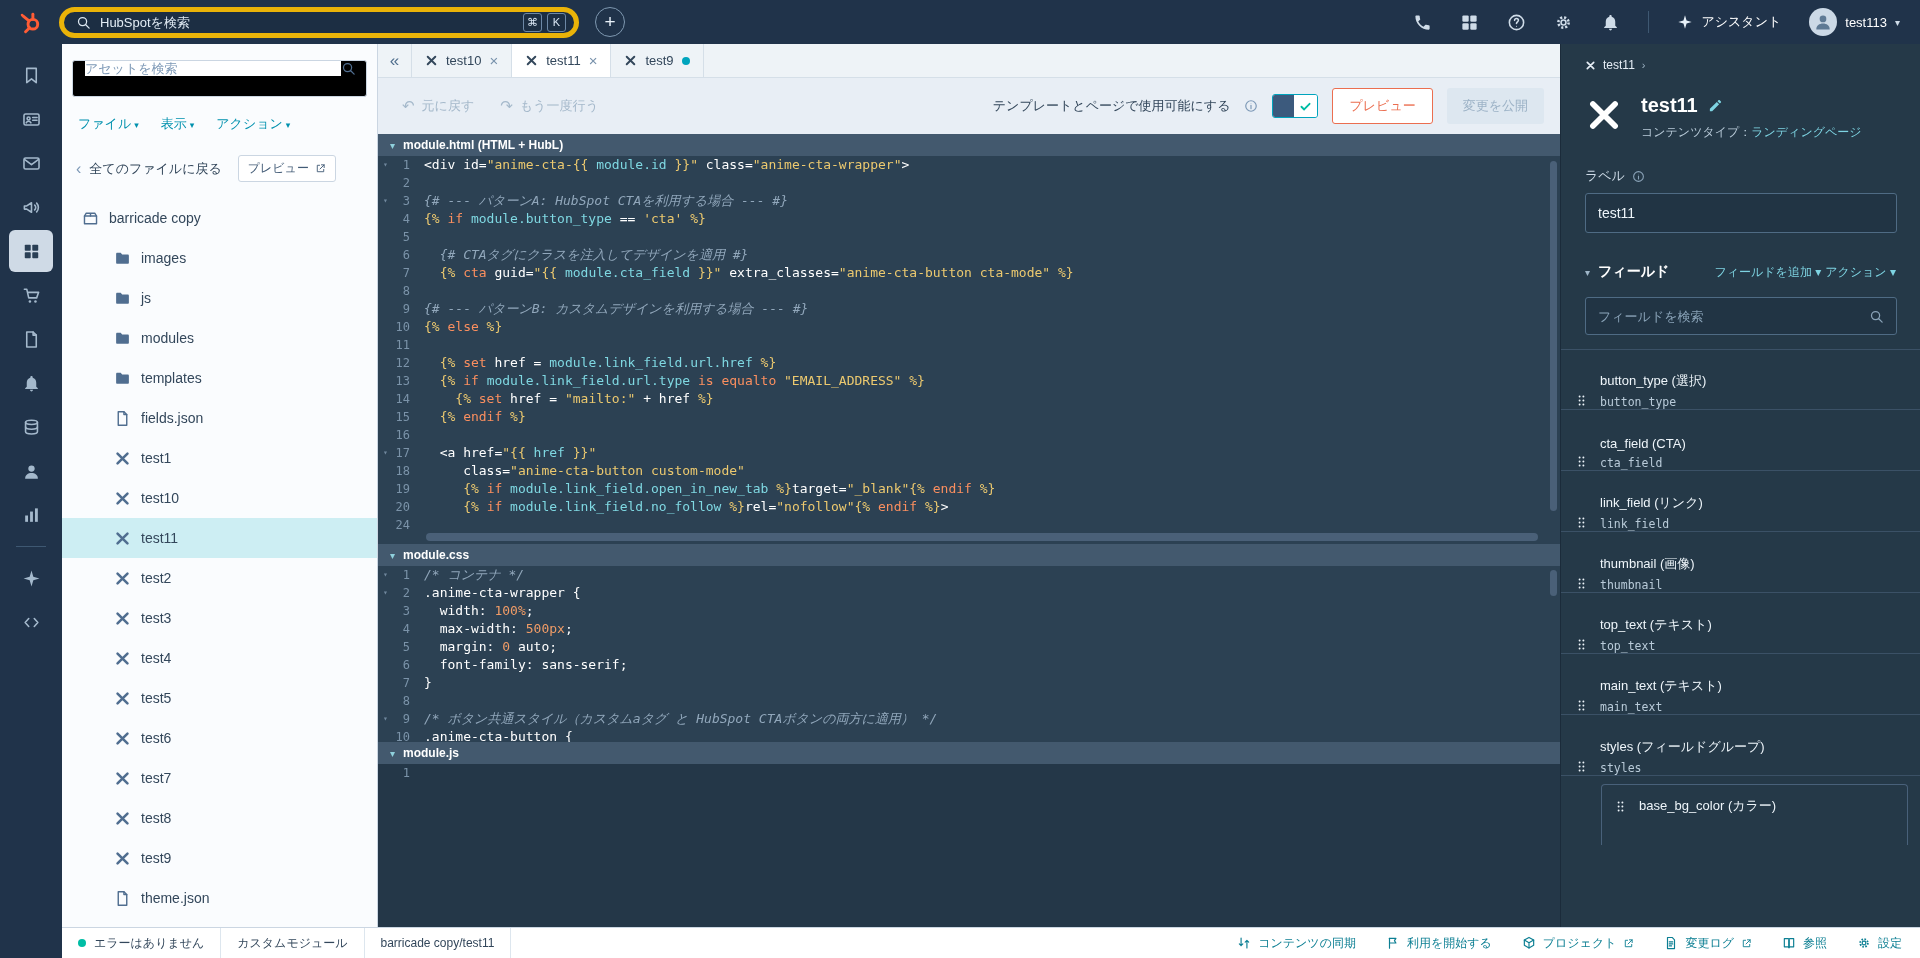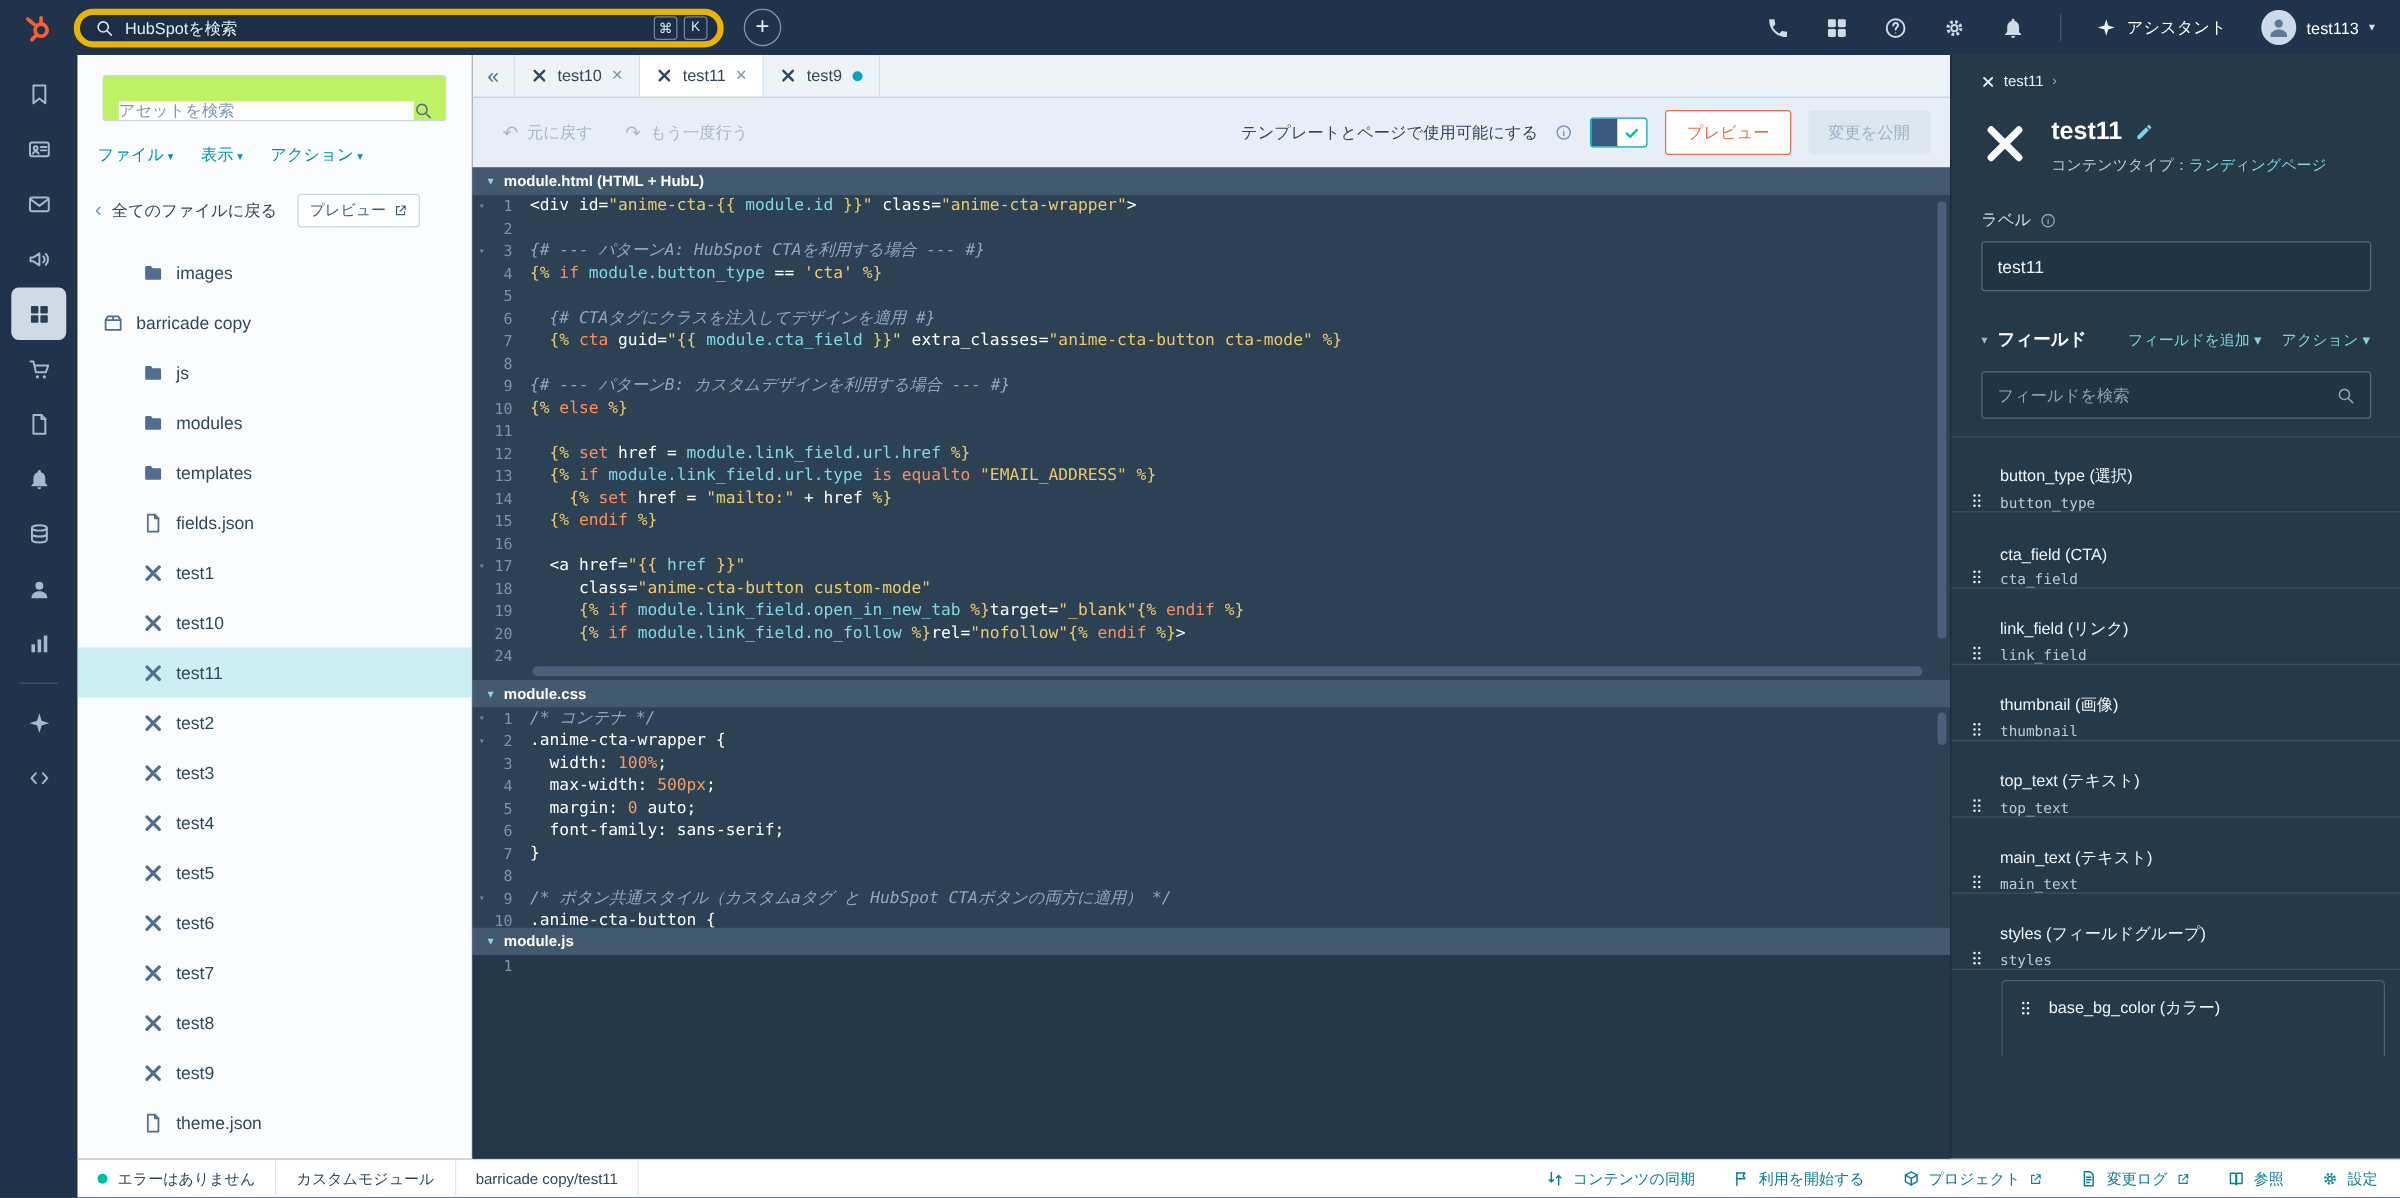--- a/index.html
+++ b/index.html
@@ -34,21 +34,21 @@
 .rail-item{width:44px;height:42px;display:grid;place-items:center;border-radius:6px;cursor:pointer}
 .rail-item .icn{width:19px;height:19px;color:#a4b9cc}
 .rail-item.active{background:#cfdae6}
 .rail-item.active .icn{color:#2a3f55}
 .rail-div{width:30px;height:1px;background:#3e5872;margin:8px 0}
 .content-col{flex:1;display:flex;flex-direction:column;min-width:0}
 .content-row{flex:1;display:flex;min-height:0}
 
 
 .sidebar{width:316px;background:#fafcfe;border-right:1px solid #cbd6e2;flex:none;overflow:hidden;display:flex;flex-direction:column}
-.sb-search{margin:16px 20px 10px;height:37px;border:1px solid #cbd6e2;border-radius:3px;background:#bef264;display:flex;align-items:flex-end;padding:0 10px 0 12px}
+.sb-search{margin:16px 10px 10px;height:37px;border:1px solid #cbd6e2;border-radius:3px;background:#000000;display:flex;align-items:flex-start;padding:0 10px 0 12px}
 .sb-search input{flex:1;border:0;outline:0;font-size:13px;color:#33475b}
 .sb-search input::placeholder{color:#7c98b6;opacity:1}
 .sb-search .icn{width:15px;height:15px;color:#506e90}
 .sb-menus{display:flex;gap:22px;padding:8px 16px 12px;font-size:13px;color:#0091ae}
 .sb-menus .menu{cursor:pointer}
 .sb-menus .caret2{font-size:9px;color:#0091ae;margin-left:3px}
 .sb-back{display:flex;align-items:center;gap:8px;padding:10px 14px;font-size:13px;color:#33475b}
 .sb-back .chev{color:#7c98b6;font-size:16px;line-height:1}
 .sb-prevbtn{margin-left:8px;border:1px solid #cbd6e2;background:#fff;border-radius:3px;font-size:12px;color:#425b76;padding:4px 9px;display:inline-flex;align-items:center;gap:6px}
 .sb-prevbtn .icn{width:11px;height:11px;color:#425b76}
@@ -102,21 +102,21 @@
 .insp-title-row{display:flex;align-items:center;gap:10px}
 .insp-title{font-size:20px;font-weight:bold;color:#fff}
 .pencil{width:15px;height:15px;color:#7ed4e2;cursor:pointer}
 .insp-sub{font-size:12px;color:#b9cbd9;margin-top:7px}
 .insp-sub .lnk{color:#7ed4e2;cursor:pointer}
 .lbl-cap{display:flex;align-items:center;gap:7px;font-size:13px;color:#cfdce8;margin:26px 24px 8px}
 .insp-input{margin:0 24px;width:312px;height:40px;background:#213444;border:1px solid #4f6b84;border-radius:3px;color:#eef5fa;font-size:14px;padding:0 12px;outline:0}
 .fields-hd{display:flex;align-items:center;margin:30px 24px 0;gap:8px}
 .fields-hd .cap{font-size:14px;font-weight:bold;color:#fff}
 .fields-hd .sc{color:#9fb6c8;font-size:10px}
-.fields-links{margin-left:auto;display:flex;gap:16px;font-size:12px;color:#7ed4e2}
+.fields-links{margin-left:auto;display:flex;gap:4px;font-size:12px;color:#7ed4e2}
 .fields-links span{cursor:pointer}
 .fld-search{margin:16px 24px 0;width:312px;height:38px;background:#213444;border:1px solid #4f6b84;border-radius:3px;display:flex;align-items:center;padding:0 12px}
 .fld-search input{flex:1;background:transparent;border:0;outline:0;color:#eef5fa;font-size:13px}
 .fld-search input::placeholder{color:#8aa3b8;opacity:1}
 .fld-search .icn{width:15px;height:15px;color:#8aa3b8}
 .fld-list{margin-top:14px}
 .fld-row{height:61px;border-bottom:1px solid #3b5166;display:flex;align-items:flex-end;padding:0 14px;gap:12px;cursor:grab}
 .fld-row:first-child{border-top:1px solid #3b5166}
 .fld-t{font-size:13px;color:#eef5fa}
 .fld-n{font-size:11.5px;color:#b9cbd9;margin-top:5px;font-family:"DejaVu Sans Mono","Liberation Mono",monospace}
@@ -351,36 +351,36 @@
             <span>プレビュー</span>
             <span class="icn">
                 <svg viewBox="0 0 24 24" fill="none" stroke="currentColor" stroke-width="2" stroke-linecap="round" stroke-linejoin="round">
                   <path d="M10 5H5v14h14v-5"></path>
                   <path d="M14 4h6v6M20 4l-9 9"></path>
                 </svg>
               </span>
           </button>
         </div>
         <div class="tree" id="tree">
-            <div class="tree-row">
-              <span class="icn" style="width: 17px; height: 17px;">
-                <svg viewBox="0 0 24 24" fill="currentColor">
-                  <path d="M3 5.5C3 4.7 3.7 4 4.5 4h5l2 2.5h8c.8 0 1.5.7 1.5 1.5v10c0 .8-.7 1.5-1.5 1.5h-15C3.7 19.5 3 18.8 3 18V5.5z"></path>
-                </svg>
-              </span>
-              <span>images</span>
-            </div>
             <div class="tree-row root">
               <span class="icn" style="width: 17px; height: 17px;">
                 <svg viewBox="0 0 24 24" fill="none" stroke="currentColor" stroke-width="2" stroke-linecap="round" stroke-linejoin="round">
                   <path d="M3.5 8.5h17v11h-17z"></path>
                   <path d="M3.5 8.5L6 4.5h12l2.5 4M12 4.5v4"></path>
                 </svg>
               </span>
               <span>barricade copy</span>
+            </div>
+            <div class="tree-row">
+              <span class="icn" style="width: 17px; height: 17px;">
+                <svg viewBox="0 0 24 24" fill="currentColor">
+                  <path d="M3 5.5C3 4.7 3.7 4 4.5 4h5l2 2.5h8c.8 0 1.5.7 1.5 1.5v10c0 .8-.7 1.5-1.5 1.5h-15C3.7 19.5 3 18.8 3 18V5.5z"></path>
+                </svg>
+              </span>
+              <span>images</span>
             </div>
             <div class="tree-row">
               <span class="icn" style="width: 17px; height: 17px;">
                 <svg viewBox="0 0 24 24" fill="currentColor">
                   <path d="M3 5.5C3 4.7 3.7 4 4.5 4h5l2 2.5h8c.8 0 1.5.7 1.5 1.5v10c0 .8-.7 1.5-1.5 1.5h-15C3.7 19.5 3 18.8 3 18V5.5z"></path>
                 </svg>
               </span>
               <span>js</span>
             </div>
             <div class="tree-row">

